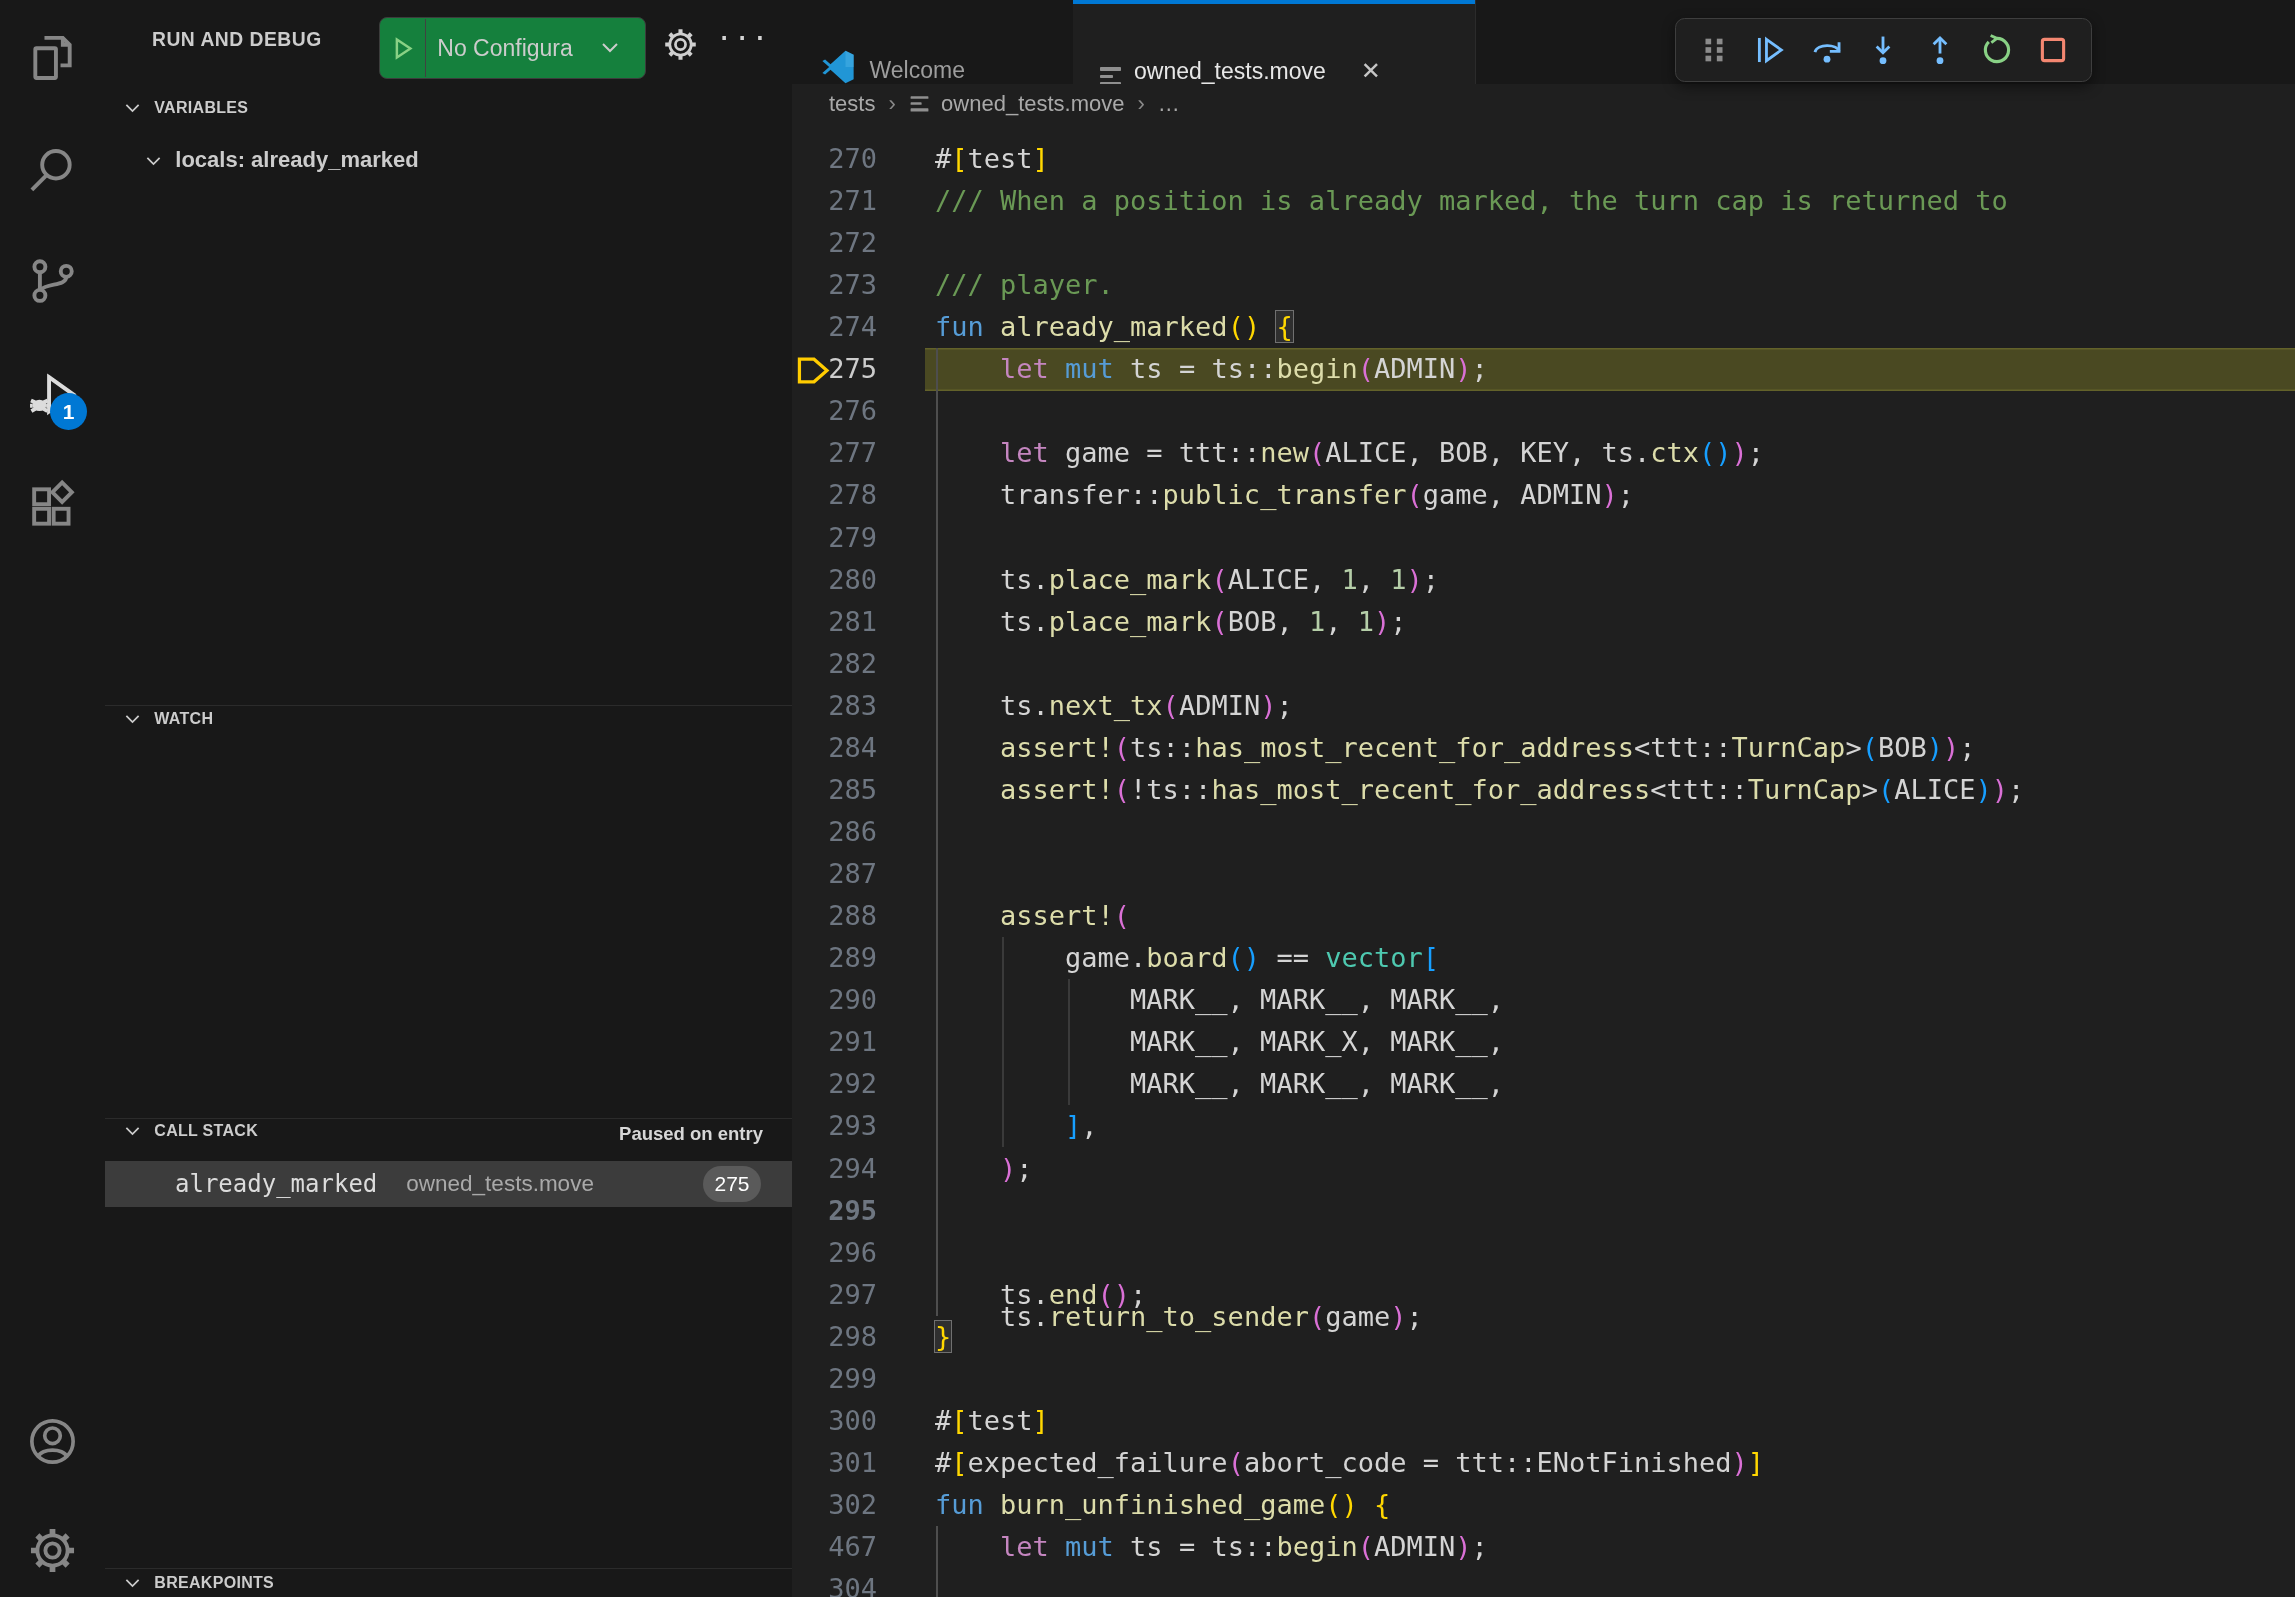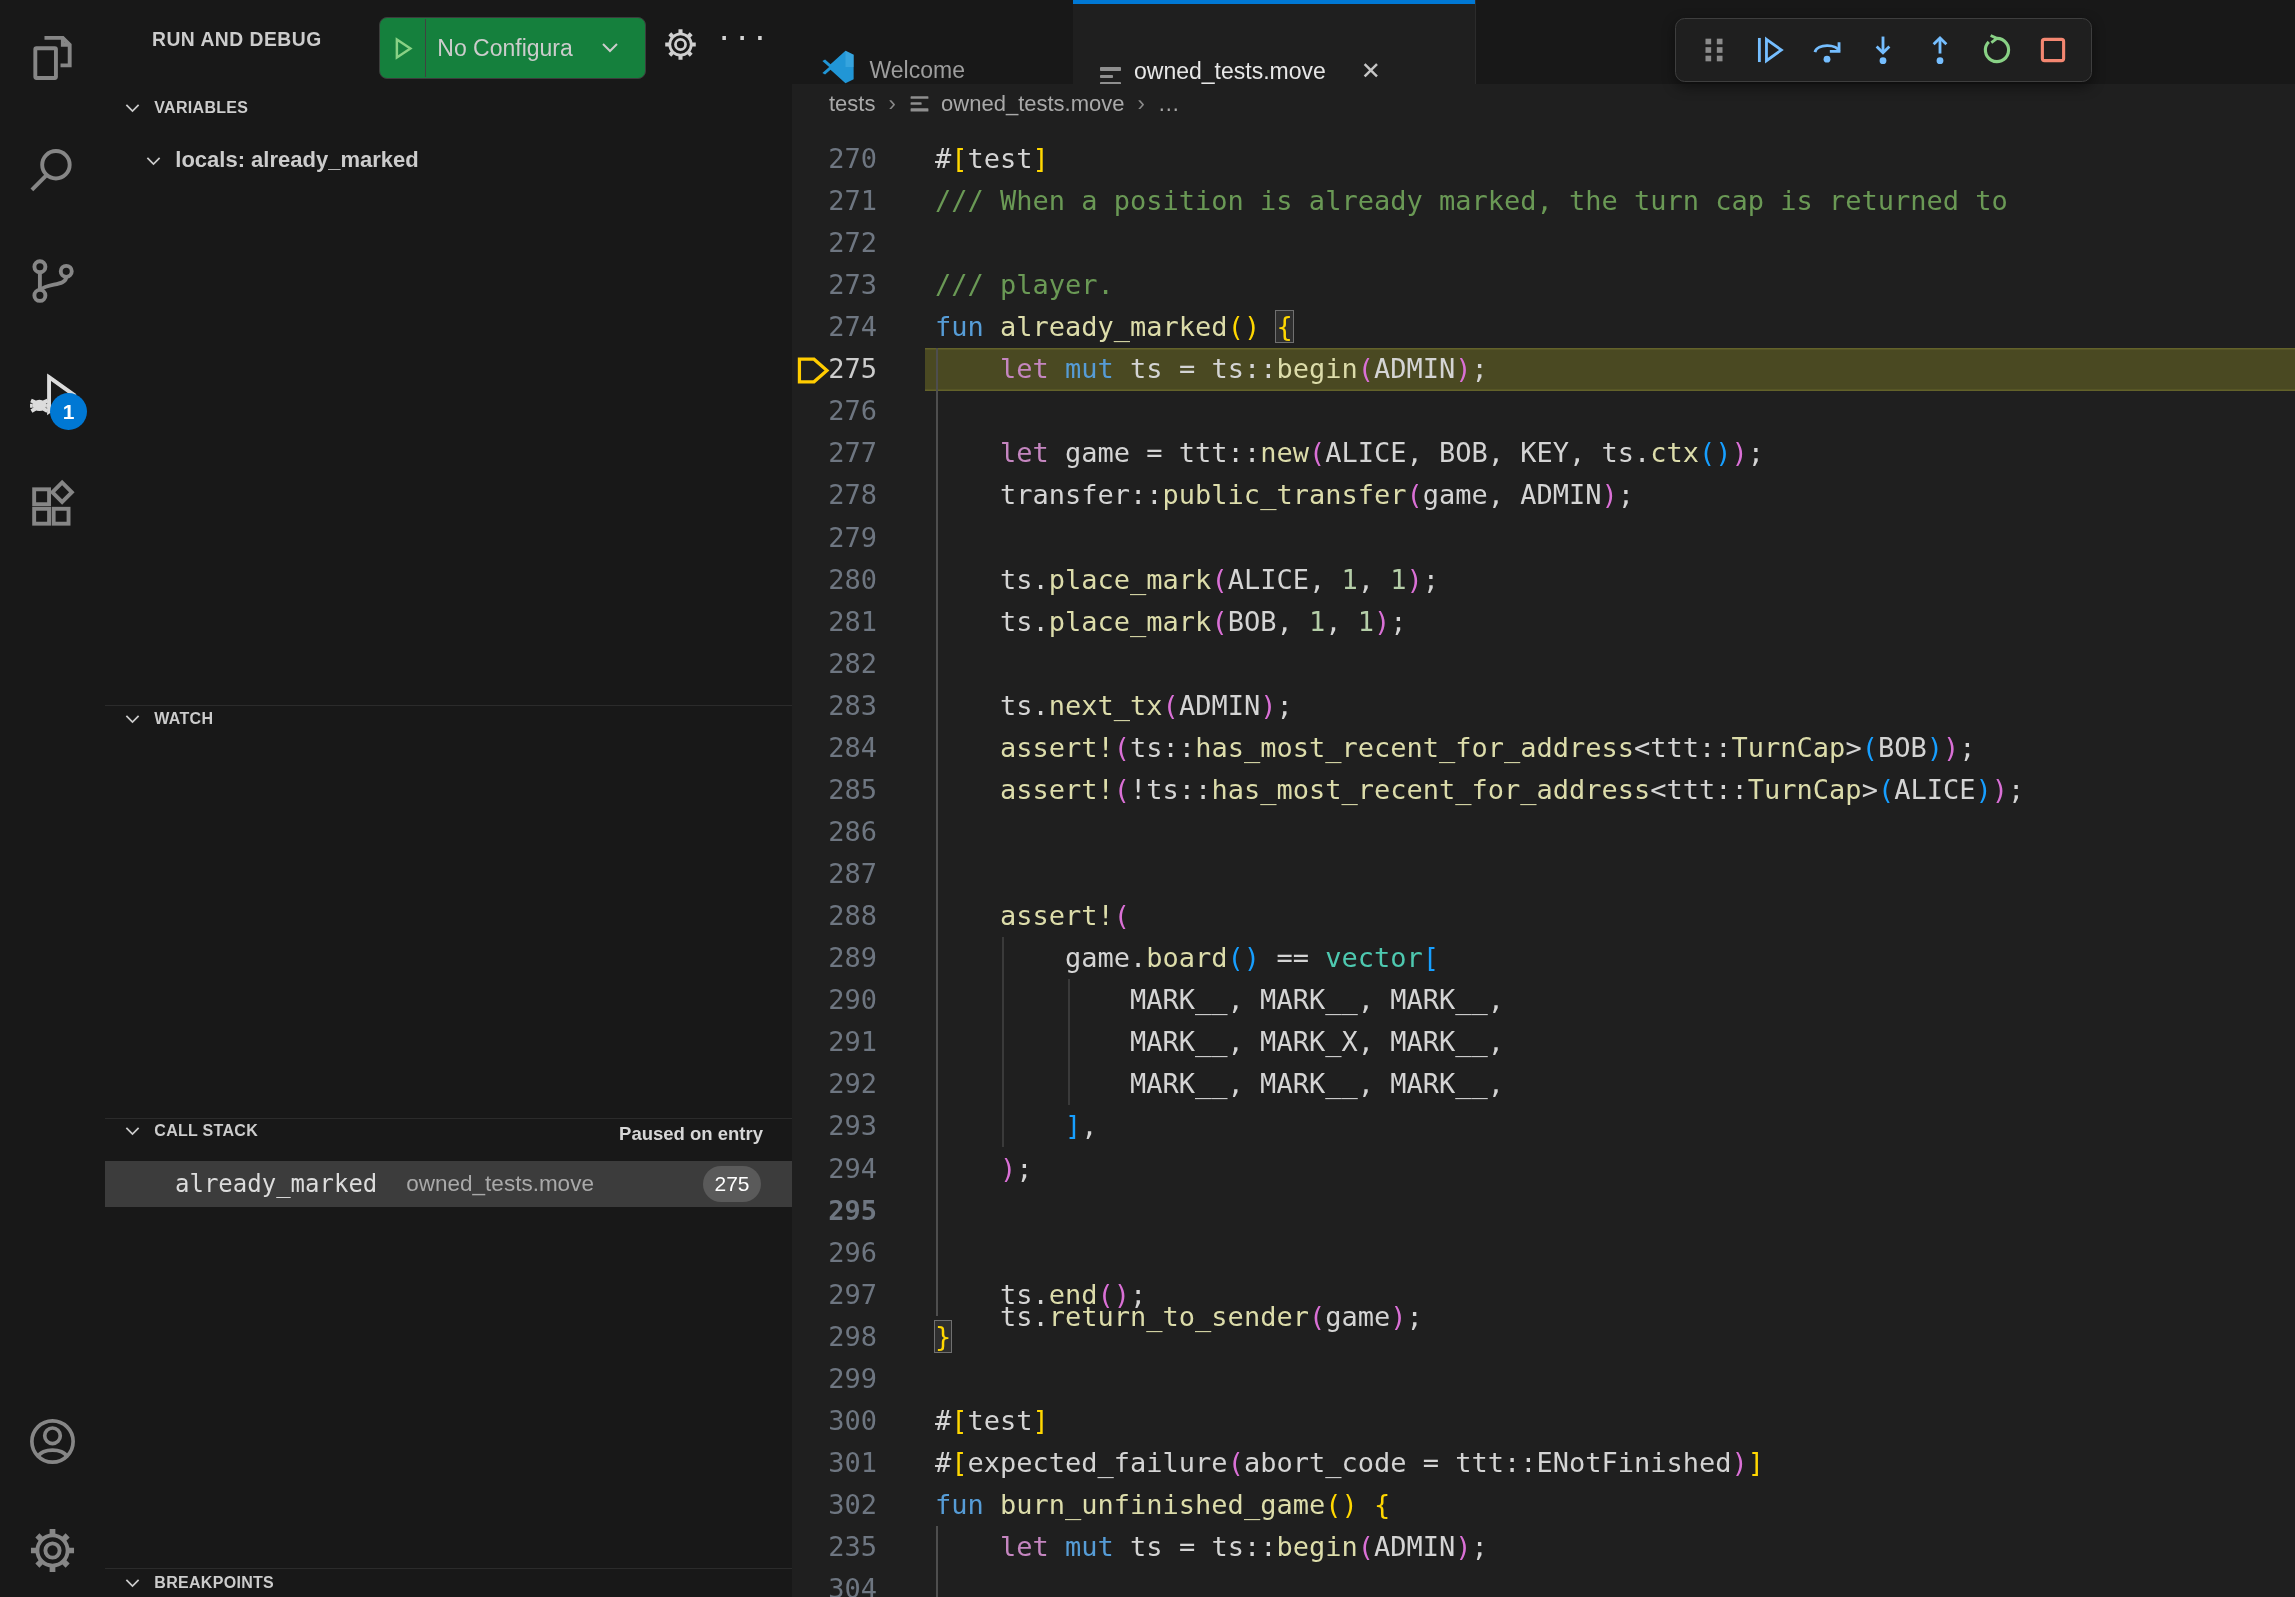--- a/index.html
+++ b/index.html
@@ -367,21 +367,21 @@
     <div class="ln" style="top: 1316px;">298</div>
     <div class="code-line" style="top: 1316px;"><span class="tok-ym">}</span></div>
     <div class="ln" style="top: 1358px;">299</div>
     <div class="code-line" style="top: 1358px;"></div>
     <div class="ln" style="top: 1400px;">300</div>
     <div class="code-line" style="top: 1400px;"><span class="tok-w">#</span><span class="tok-y">[</span><span class="tok-w">test</span><span class="tok-y">]</span></div>
     <div class="ln" style="top: 1442px;">301</div>
     <div class="code-line" style="top: 1442px;"><span class="tok-w">#</span><span class="tok-y">[</span><span class="tok-w">expected_failure</span><span class="tok-p">(</span><span class="tok-w">abort_code = ttt::ENotFinished</span><span class="tok-p">)</span><span class="tok-y">]</span></div>
     <div class="ln" style="top: 1484px;">302</div>
     <div class="code-line" style="top: 1484px;"><span class="tok-b">fun</span><span class="tok-w"> </span><span class="tok-f">burn_unfinished_game</span><span class="tok-y">()</span><span class="tok-w"> </span><span class="tok-y">{</span></div>
-    <div class="ln" style="top: 1526px;">235</div>
+    <div class="ln" style="top: 1526px;">467</div>
     <div class="code-line" style="top: 1526px;"><span class="tok-ws">    </span><span class="tok-k">let</span><span class="tok-w"> </span><span class="tok-b">mut</span><span class="tok-w"> ts = ts::</span><span class="tok-f">begin</span><span class="tok-p">(</span><span class="tok-w">ADMIN</span><span class="tok-p">)</span><span class="tok-w">;</span></div>
     <div class="ln" style="top: 1568px;">304</div>
     <div class="code-line" style="top: 1568px;"></div>
     <svg viewBox="0 0 42 38" id="step-marker" style="top: 355px;">
       <polygon points="3,5 21,5 37,19 21,33 3,33" fill="none" stroke="#ffcc00" stroke-width="4"></polygon>
     </svg>
   </div>
 
 
 </body></html>

